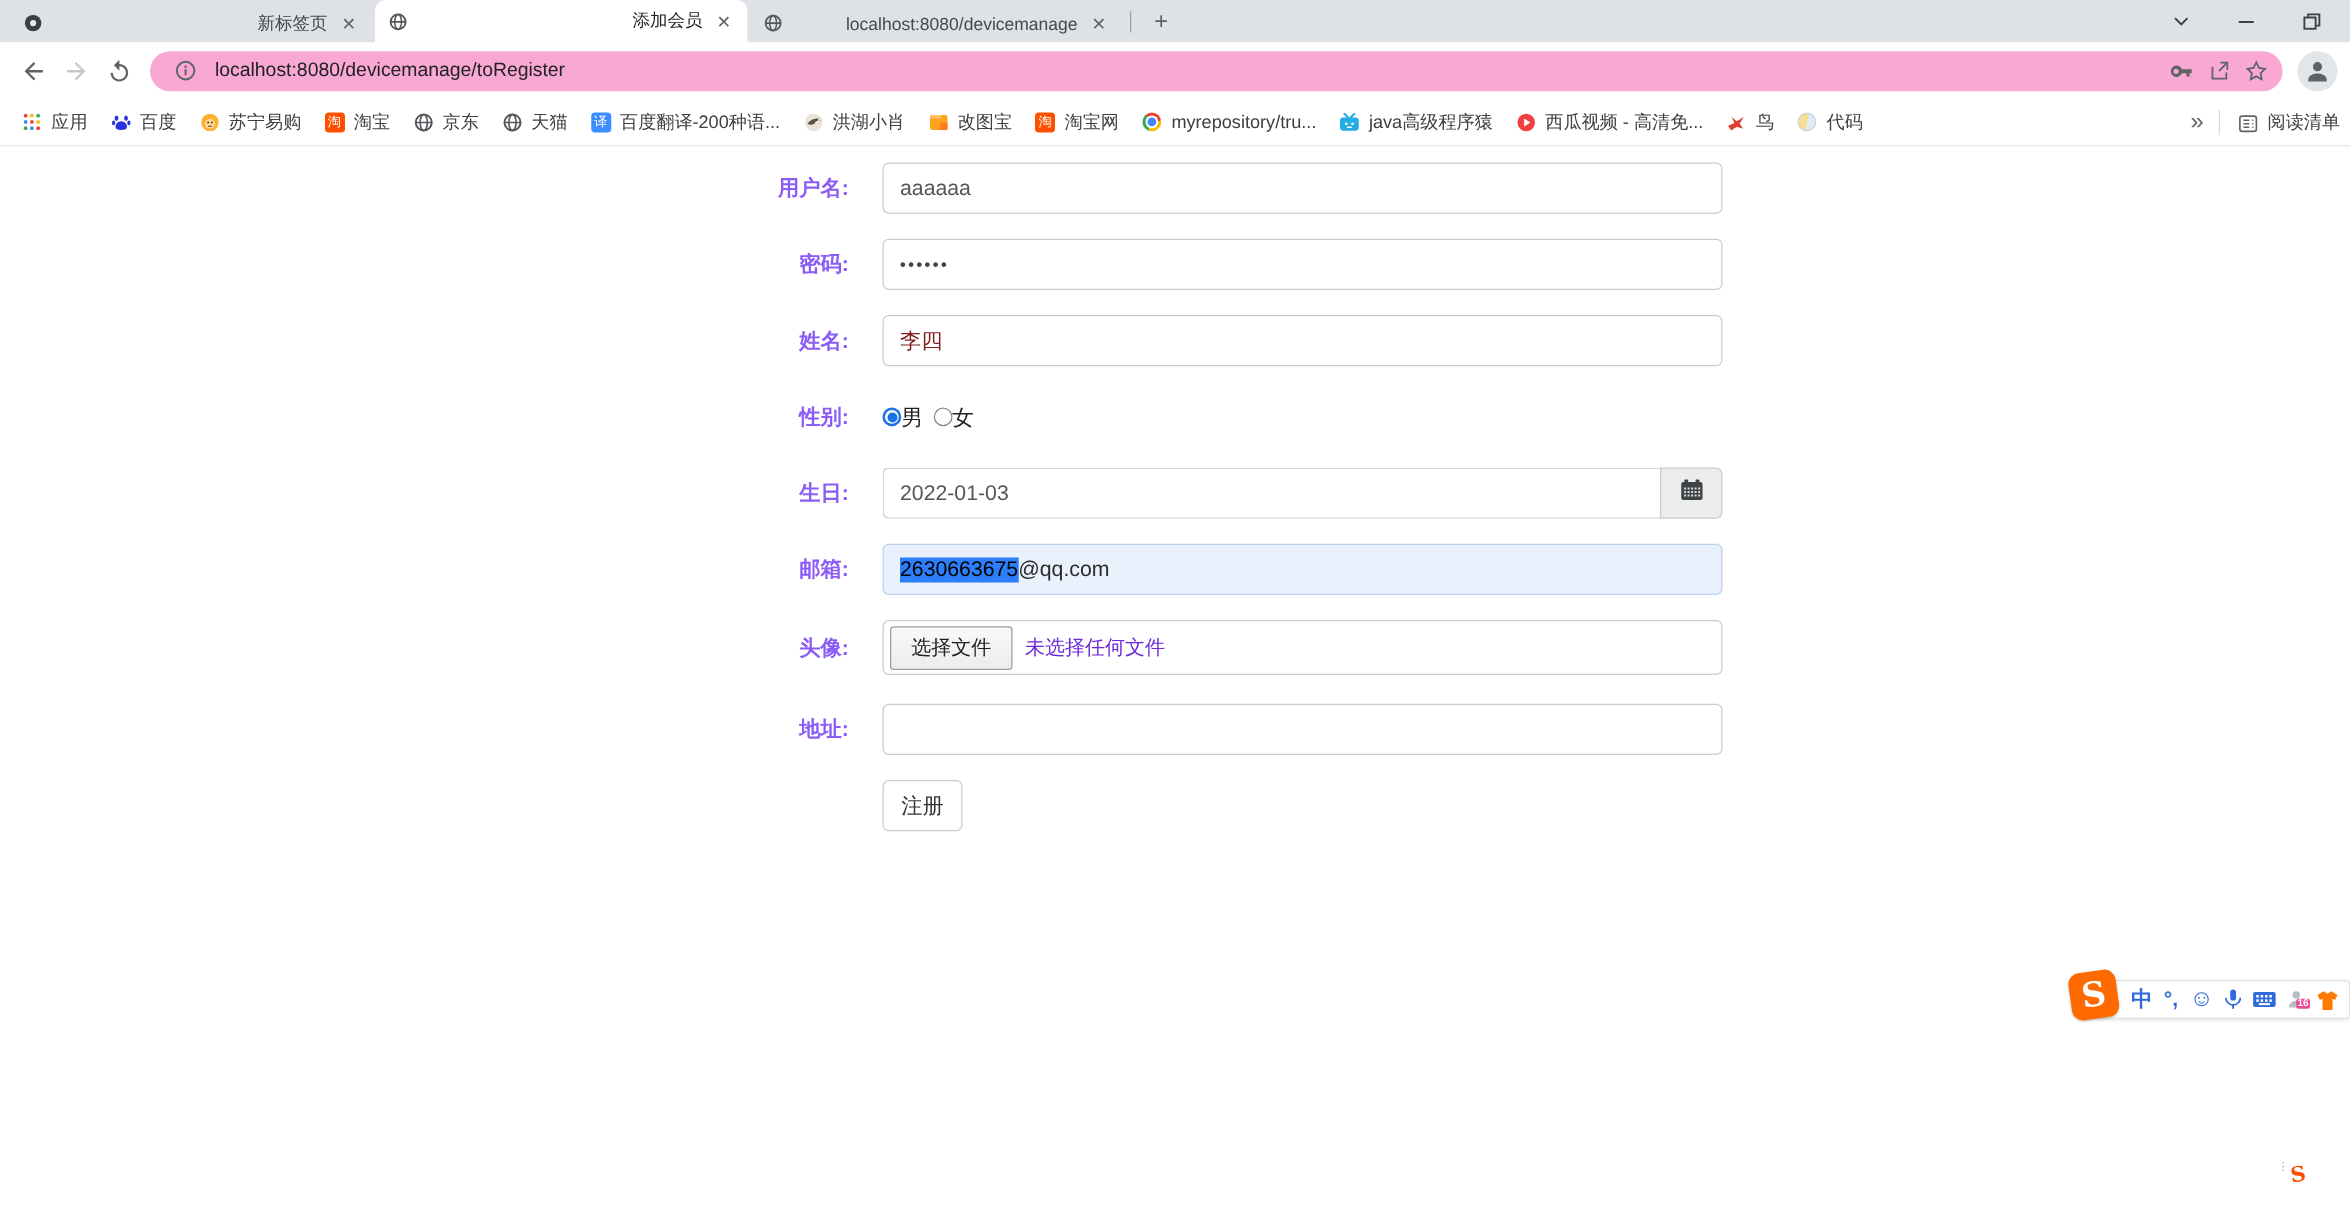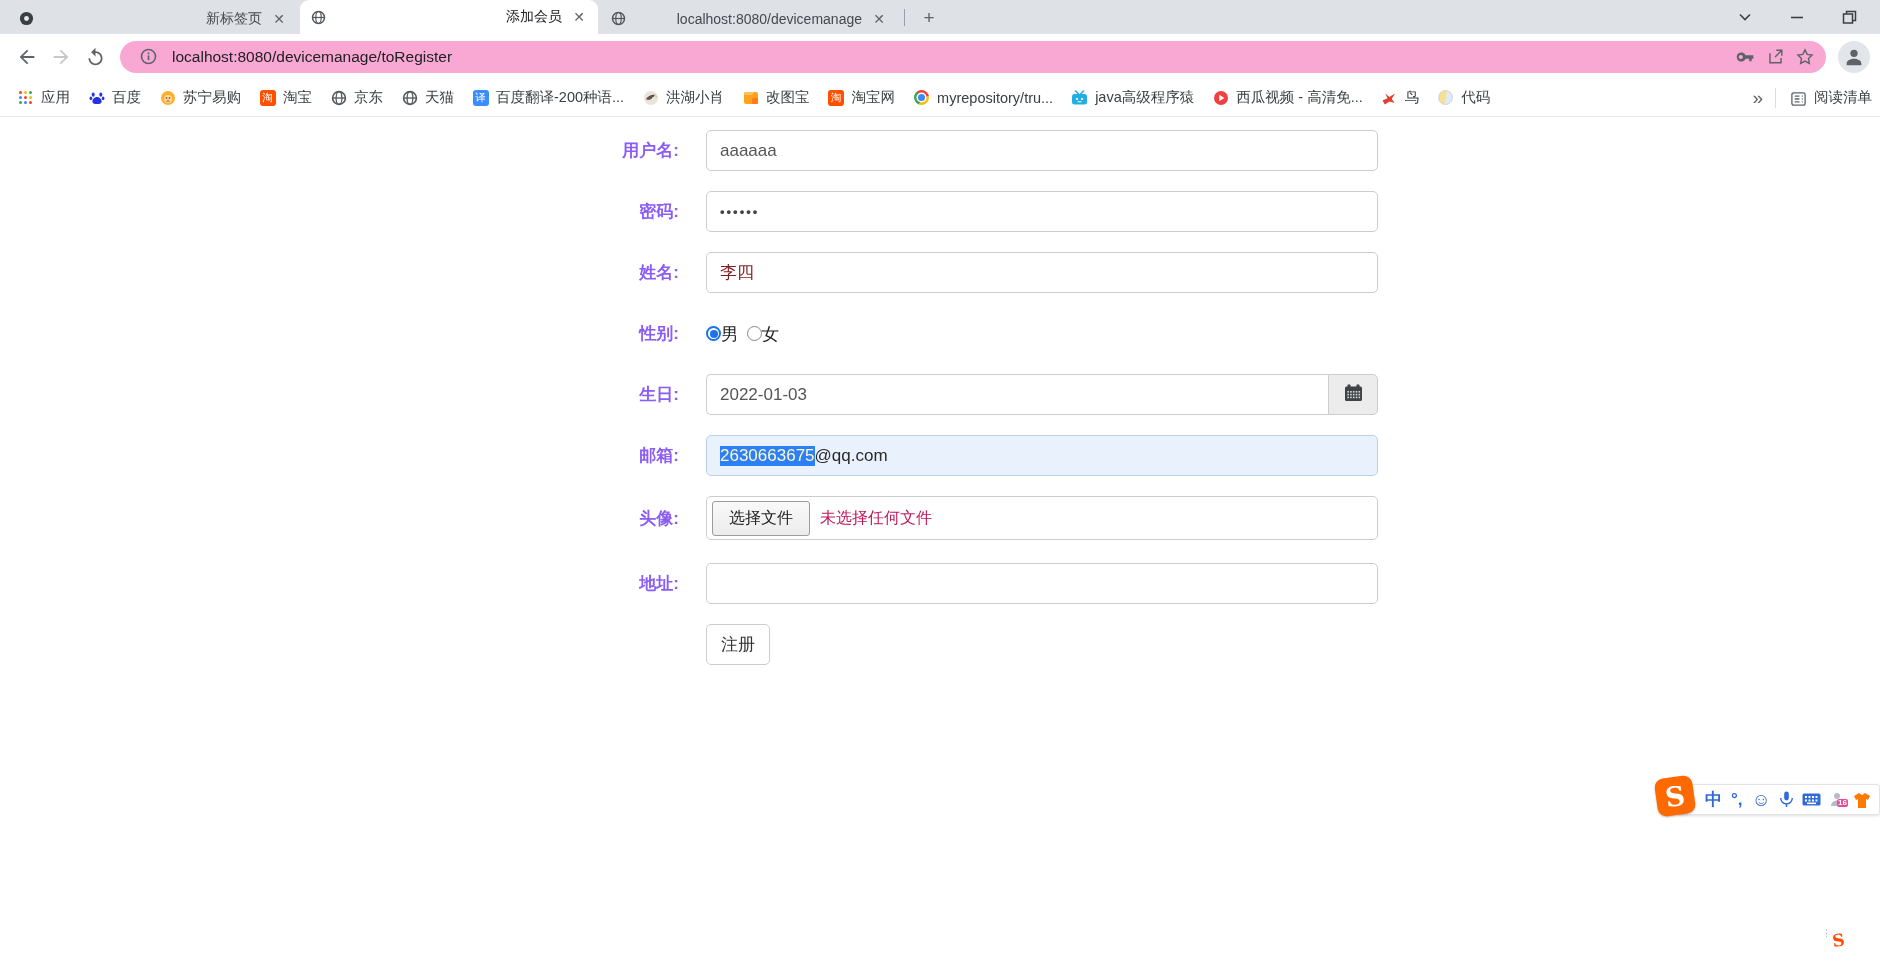--- a/index.html
+++ b/index.html
@@ -69,27 +69,27 @@
   .radio-line { display:flex; align-items:center; font-size:17.5px; color:#222; height:41px; }
   .radio { width:15px; height:15px; border-radius:50%; flex:none; position:relative; }
   .radio.checked { border:2px solid #1a73e8; }
   .radio.checked i { position:absolute; inset:1.5px; border-radius:50%; background:#1a73e8; display:block; }
   .radio.un { border:1.6px solid #888; margin-left:8px; }
   .igroup { display:flex; width:100%; }
   .igroup .tinput { border-radius:5px 0 0 5px; border-right:none; flex:1; }
   .addon { width:50px; height:41px; background:#ececec; border:1px solid #ccc; border-radius:0 5px 5px 0;
            display:flex; align-items:center; justify-content:center; flex:none; }
   .email-input { background:#e9f1fc; border-color:#bcd2ec; }
-  .sel { background:#2d7ff9; color:#fef9c3; }
+  .sel { background:#2d7ff9; color:#000000; }
   .email-rest { color:#2b2b2b; }
   .filewrap { height:44px; border:1px solid #ccc; border-radius:5px; display:flex; align-items:center;
               padding:0 5px; background:#fff; }
   .filebtn { border:1px solid #9c9c9c; border-radius:3px; background:linear-gradient(#f9f9f9,#ececec);
              font-size:16px; color:#222; padding:6px 16px; flex:none;font-family:Liberation Serif, serif; }
-  .filestatus { color:#be185d; font-size:16px; margin-left:10px; }
+  .filestatus { color:#6d28d9; font-size:16px; margin-left:10px; }
   .submit-btn { height:41px; min-width:63px; padding:0 14px; background:#fff; border:1px solid #ccc;
                 border-radius:5px; font-size:17px; color:#333; display:inline-flex; align-items:center; justify-content:center; }
 
   
   .ime-bar { position:absolute; left:1678px; top:784px; width:202px; height:31px; background:#fff;
              border:1px solid #e3e3e3; border-radius:3px; box-shadow:0 1px 3px rgba(0,0,0,.12);
              display:flex; align-items:center; gap:9px; padding-left:26px; overflow:hidden; }
   .ime-logo { position:absolute; left:1656px; top:777px; width:38px; height:38px; z-index:5;
               background:#ff6a00; border-radius:9px; transform:rotate(-8deg); display:flex;
               align-items:center; justify-content:center; color:#fff; font-size:27px; font-weight:bold;

